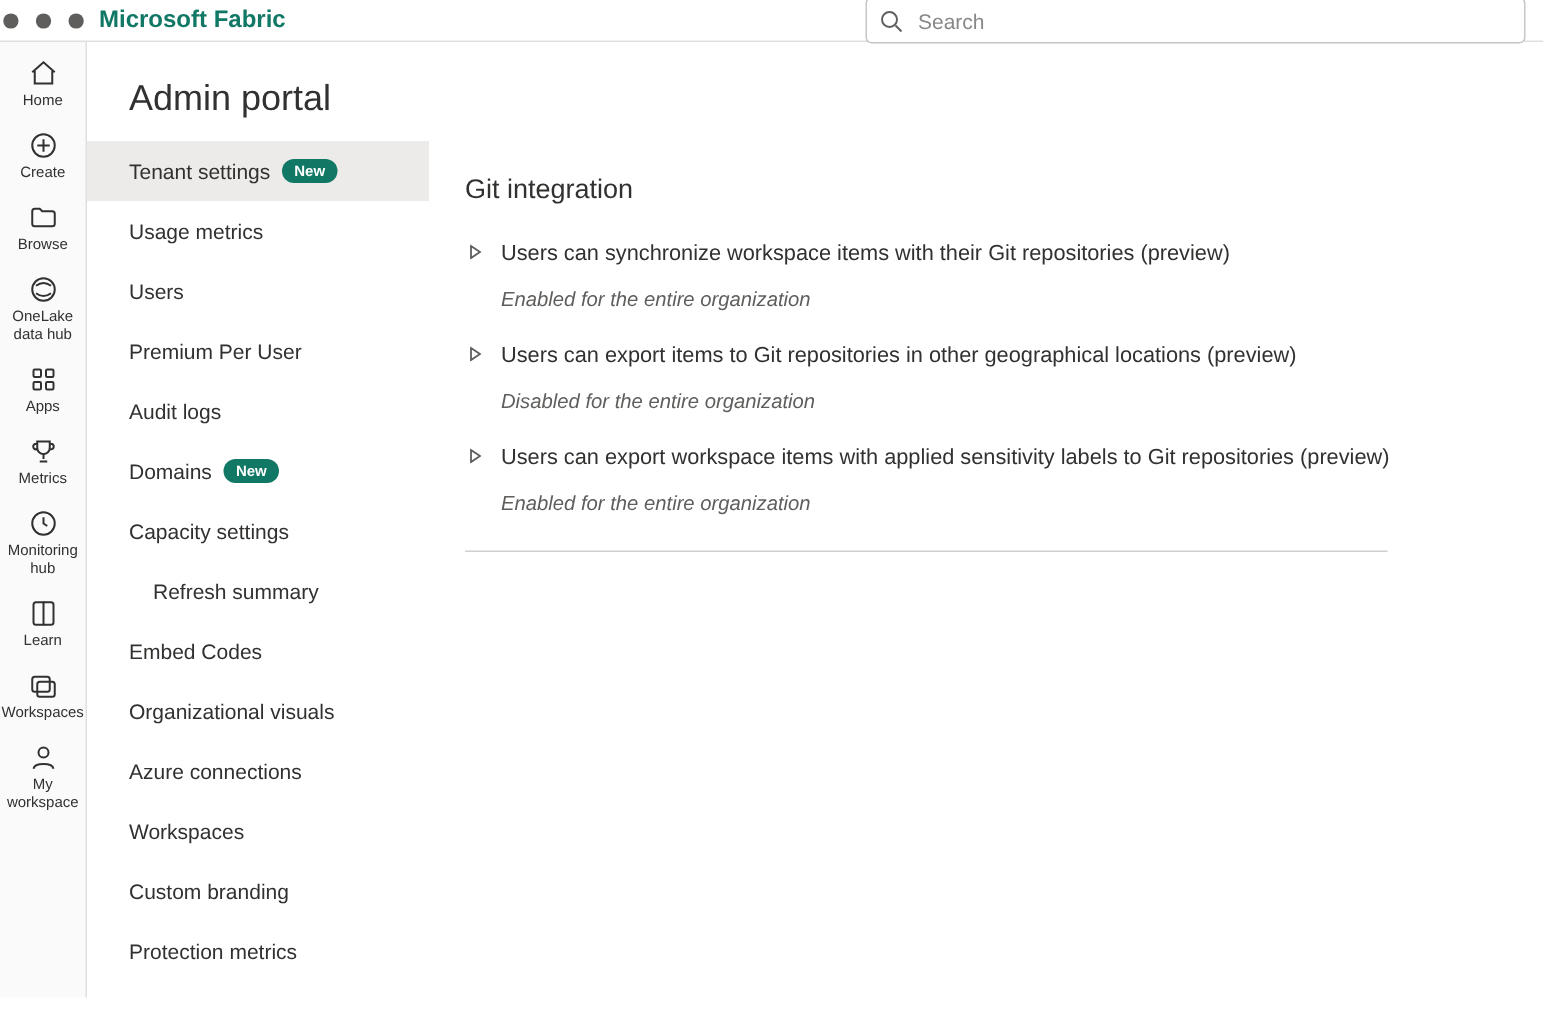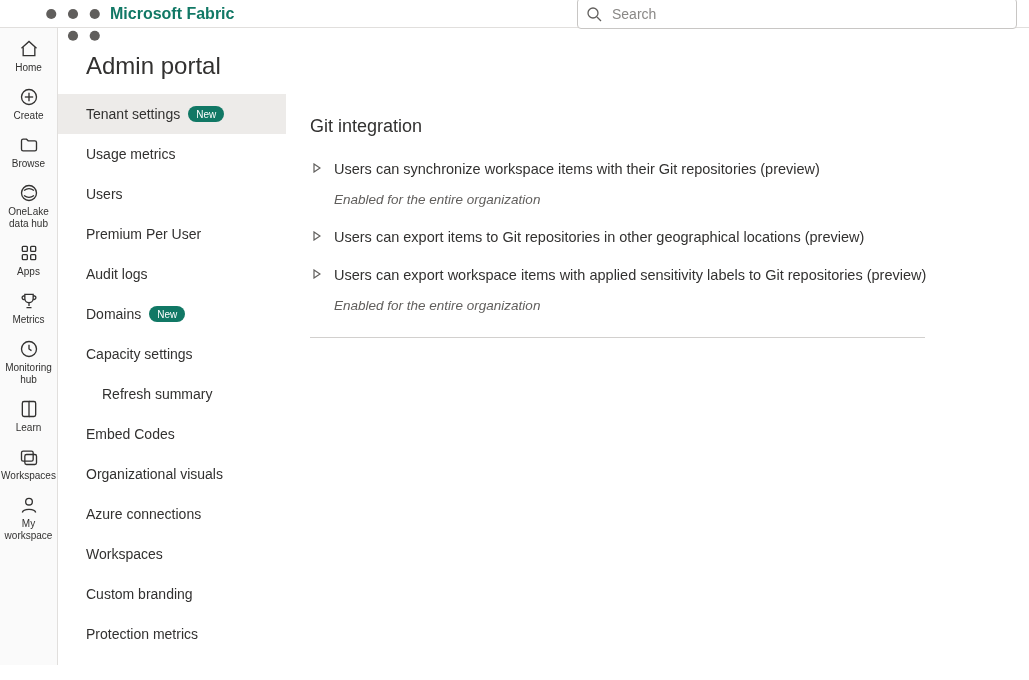--- a/index.html
+++ b/index.html
@@ -13,21 +13,21 @@
     --rail-border:#e1dfdd;
     --selected-bg:#edebe9;
     --badge-bg:#117865;
     --divider:#d2d0ce;
   }
   *{box-sizing:border-box;}
   html,body{margin:0;padding:0;height:100%;font-family:"Segoe UI","Segoe UI Web",Arial,sans-serif;color:var(--grey-text);background:#fff;}
   body{width:1029px;height:680px;overflow:hidden;}
 
   
-  .topbar{display:flex;align-items:center;height:28px;border-bottom:1px solid var(--rail-border);background:#fff;padding-left:44px;}
+  .topbar{display:flex;align-items:center;height:28px;border-bottom:1px solid var(--rail-border);background:#fff;}
   .waffle{width:58px;display:flex;align-items:center;justify-content:center;height:100%;}
   .brand{color:var(--teal);font-weight:600;font-size:16px;padding-left:8px;}
   .spacer{flex:1;}
   .search-wrap{width:440px;margin-right:12px;}
   .search{display:flex;align-items:center;height:31px;border:1px solid #c8c6c4;border-radius:4px;background:#fff;padding:0 8px;gap:8px;}
   .search input{border:none;outline:none;flex:1;font-size:14px;color:var(--grey-text);background:transparent;}
   .search input::placeholder{color:#8a8886;}
 
   
   .shell{display:flex;height:calc(100% - 43px);}
@@ -40,21 +40,21 @@
   .page{flex:1;display:flex;flex-direction:column;padding:24px 0 0 0;}
   .page-title{font-size:24px;font-weight:400;color:#323130;padding:0 0 14px 28px;}
   .inner{display:flex;flex:1;overflow:hidden;}
 
   
   .admin-nav{width:228px;padding-left:0;}
   .admin-nav ul{list-style:none;margin:0;padding:0;}
   .admin-nav li{display:flex;align-items:center;gap:8px;height:40px;font-size:14px;color:#323130;padding-left:28px;cursor:pointer;}
   .admin-nav li.indent{padding-left:44px;}
   .admin-nav li.selected{background:var(--selected-bg);}
-  .badge{display:inline-flex;align-items:center;justify-content:center;background:var(--badge-bg);color:#fff;font-size:10px;font-weight:400;height:16px;padding:0 8px;border-radius:9px;}
+  .badge{display:inline-flex;align-items:center;justify-content:center;background:var(--badge-bg);color:#fff;font-size:10px;font-weight:700;height:16px;padding:0 8px;border-radius:9px;}
 
   
   .panel{flex:1;padding:22px 24px 0 24px;min-width:0;}
   .section-title{font-size:18px;font-weight:400;color:#323130;margin:0 0 22px 0;}
   .setting{display:flex;align-items:flex-start;gap:10px;padding:0 0 18px 0;}
   .disc{flex:none;width:14px;display:flex;justify-content:center;padding-top:4px;}
   .disc svg{width:8px;height:10px;}
   .setting-body{flex:1;}
   .setting-title{font-size:14.5px;color:#323130;line-height:20px;}
   .setting-status{font-size:13.5px;font-style:italic;color:var(--grey-muted);line-height:18px;margin-top:12px;}
@@ -254,20 +254,21 @@
           </div>
 
           <div class="setting">
             <span class="disc">
               <svg viewBox="0 0 8 10" fill="none" stroke="#605e5c" stroke-width="1.2">
                   <path d="M1 1 7 5 1 9z"></path>
                 </svg>
             </span>
             <div class="setting-body">
               <div class="setting-title">Users can export items to Git repositories in other geographical locations (preview)</div>
+              <div class="setting-status">Disabled for the entire organization</div>
             </div>
           </div>
 
           <div class="setting">
             <span class="disc">
               <svg viewBox="0 0 8 10" fill="none" stroke="#605e5c" stroke-width="1.2">
                   <path d="M1 1 7 5 1 9z"></path>
                 </svg>
             </span>
             <div class="setting-body">

